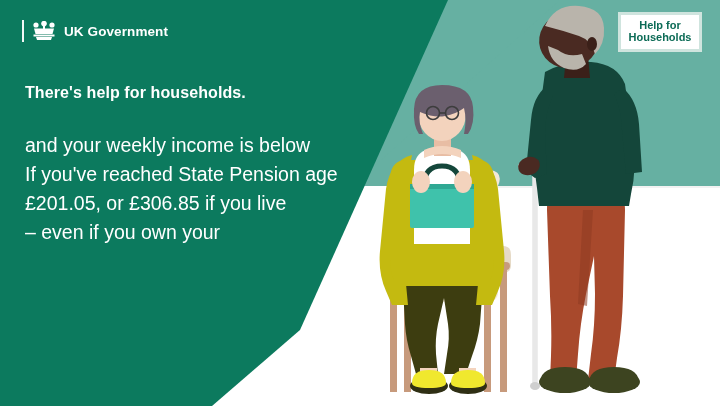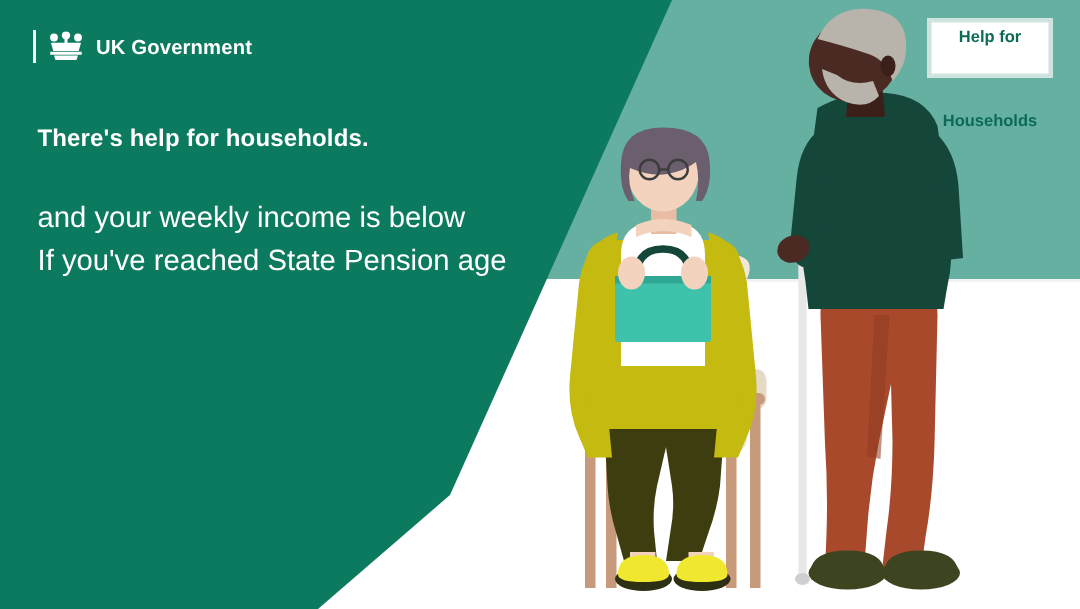--- a/index.html
+++ b/index.html
@@ -95,21 +95,20 @@
     justify-content: center;
     line-height: 1.08;
   }
   .hfh-badge span {
     color: #0c6b56;
     font-size: 11px;
     font-weight: 700;
     white-space: nowrap;
     display: block;
     text-align: center;
-    margin-top: 44px;
   }
 
   
   .headline {
     position: absolute;
     left: 25px;
     top: 84px;
     color: #ffffff;
     font-size: 16px;
     font-weight: 700;
@@ -261,15 +260,17 @@
   <div class="hfh-badge">
     <span>Help for</span>
     <span>Households</span>
   </div>
 
   <div class="headline">There's help for households.</div>
 
   <div class="body-copy">
     <p>and your weekly income is below</p>
     <p>If you've reached State Pension age</p>
+    <p>£201.05, or £306.85 if you live</p>
+    <p>– even if you own your</p>
   </div>
 
 </div>
 
 </body></html>

